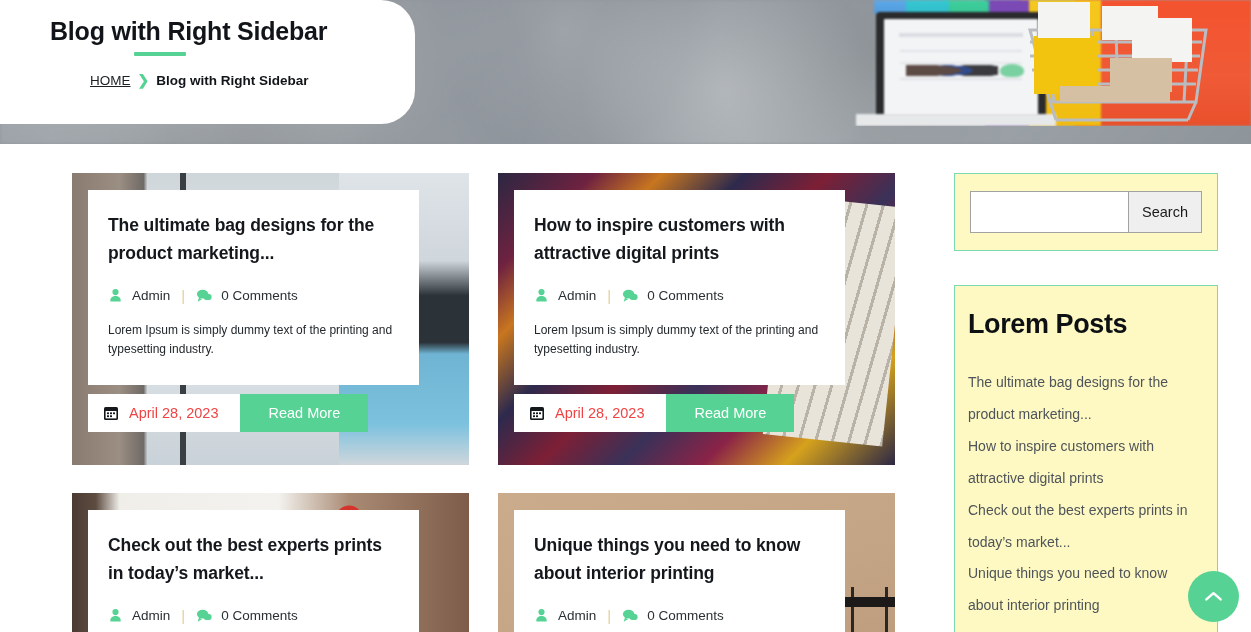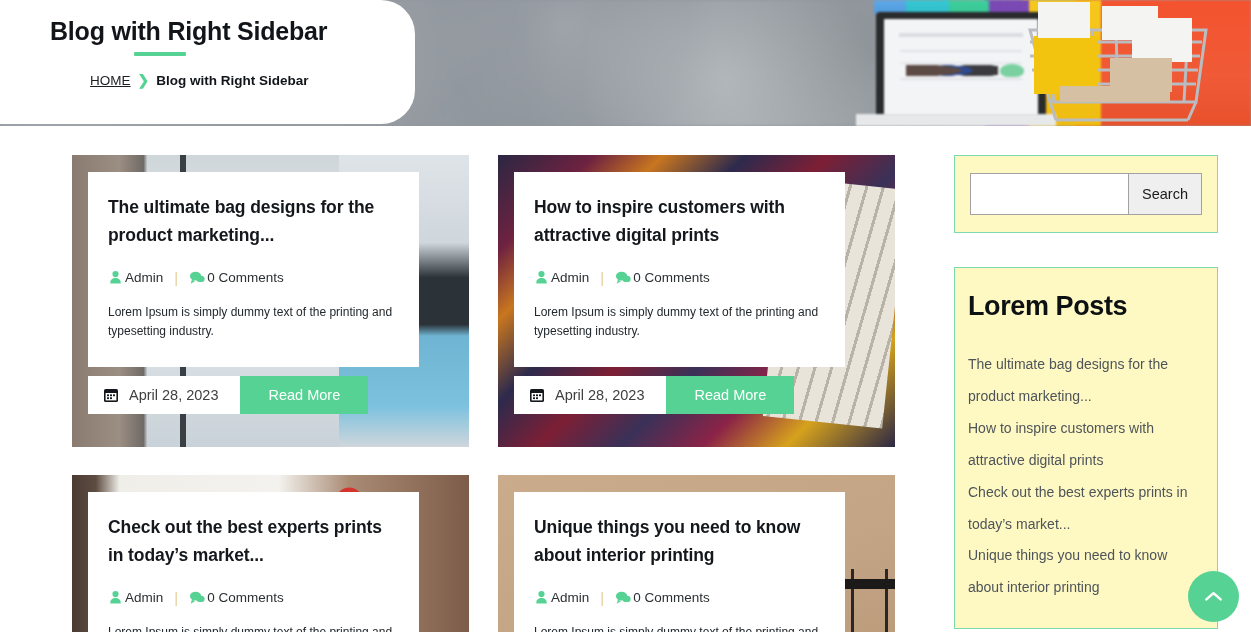--- a/index.html
+++ b/index.html
@@ -9,21 +9,21 @@
     width: 1251px; height: 632px;
     overflow: hidden;
     background: #ffffff;
     font-family: "Liberation Sans", sans-serif;
   }
 
   
   .banner {
     position: relative;
     width: 1251px;
-    height: 126px;
+    height: 144px;
     overflow: hidden;
     background: #8f969c;
   }
   .banner-bg {
     position: absolute;
     inset: 0;
     background:
       radial-gradient(circle at 12% 30%, rgba(255,255,255,.30), rgba(255,255,255,0) 22%),
       radial-gradient(circle at 28% 70%, rgba(255,255,255,.22), rgba(255,255,255,0) 20%),
       radial-gradient(circle at 45% 20%, rgba(255,255,255,.18), rgba(255,255,255,0) 18%),
@@ -250,21 +250,21 @@
     color: #14181c;
     letter-spacing: -0.1px;
   }
   .card-meta {
     display: flex;
     align-items: center;
     font-size: 13.5px;
     color: #2b3034;
     margin-bottom: 17px;
   }
-  .meta-item { display: flex; align-items: center; gap: 2px; }
+  .meta-item { display: flex; align-items: center; gap: 9px; }
   .meta-sep { color: #e4cf9a; margin: 0 11px; font-size: 15px; }
   .icon-green { color: #56d394; display: inline-flex; }
   .card-excerpt {
     margin: 0;
     font-size: 12px;
     line-height: 1.58;
     color: #23282c;
   }
   .card-footer {
     position: absolute;
@@ -273,21 +273,21 @@
     align-items: stretch;
     height: 38px;
   }
   .card-date {
     background: #ffffff;
     display: flex;
     align-items: center;
     gap: 10px;
     padding: 0 22px 0 15px;
     font-size: 14.5px;
-    color: #404040;
+    color: #ef4444;
     white-space: nowrap;
   }
   .cal-icon { display:inline-flex; color:#14181c; }
   .read-more {
     background: #56d394;
     color: #ffffff;
     border: none;
     padding: 0 28px;
     font-size: 14.5px;
     font-family: "Liberation Sans", sans-serif;

